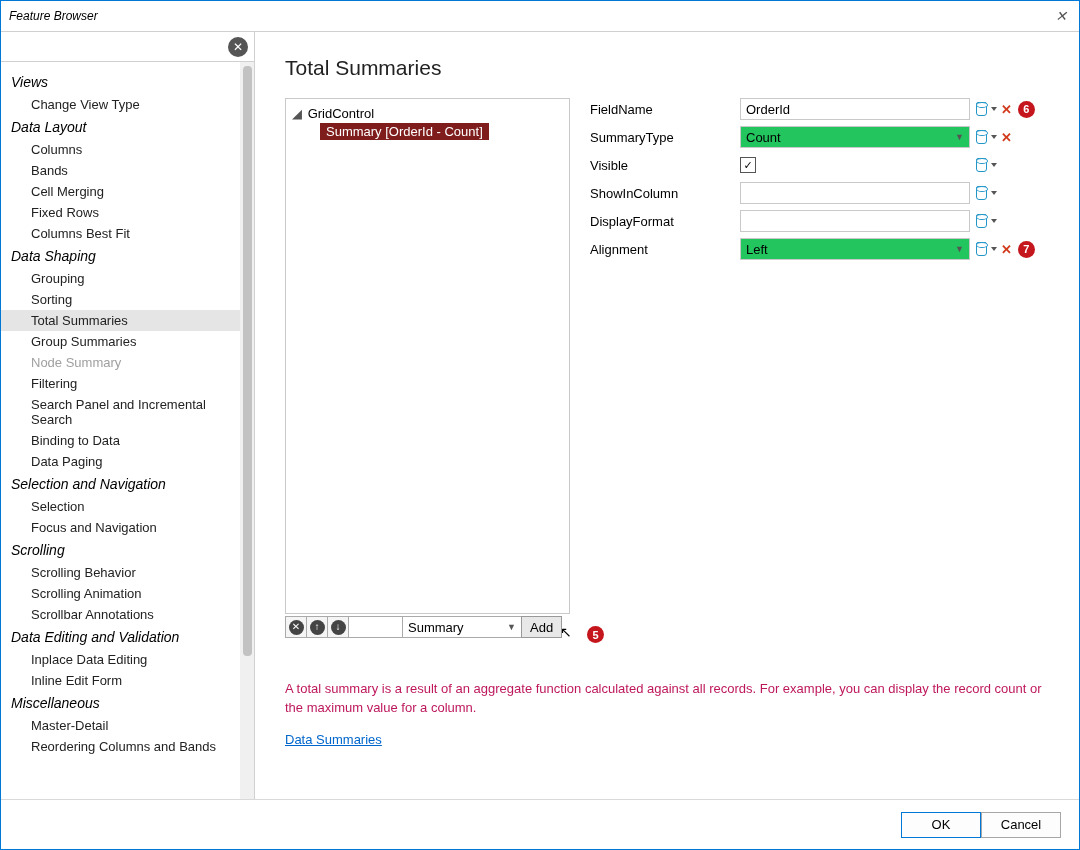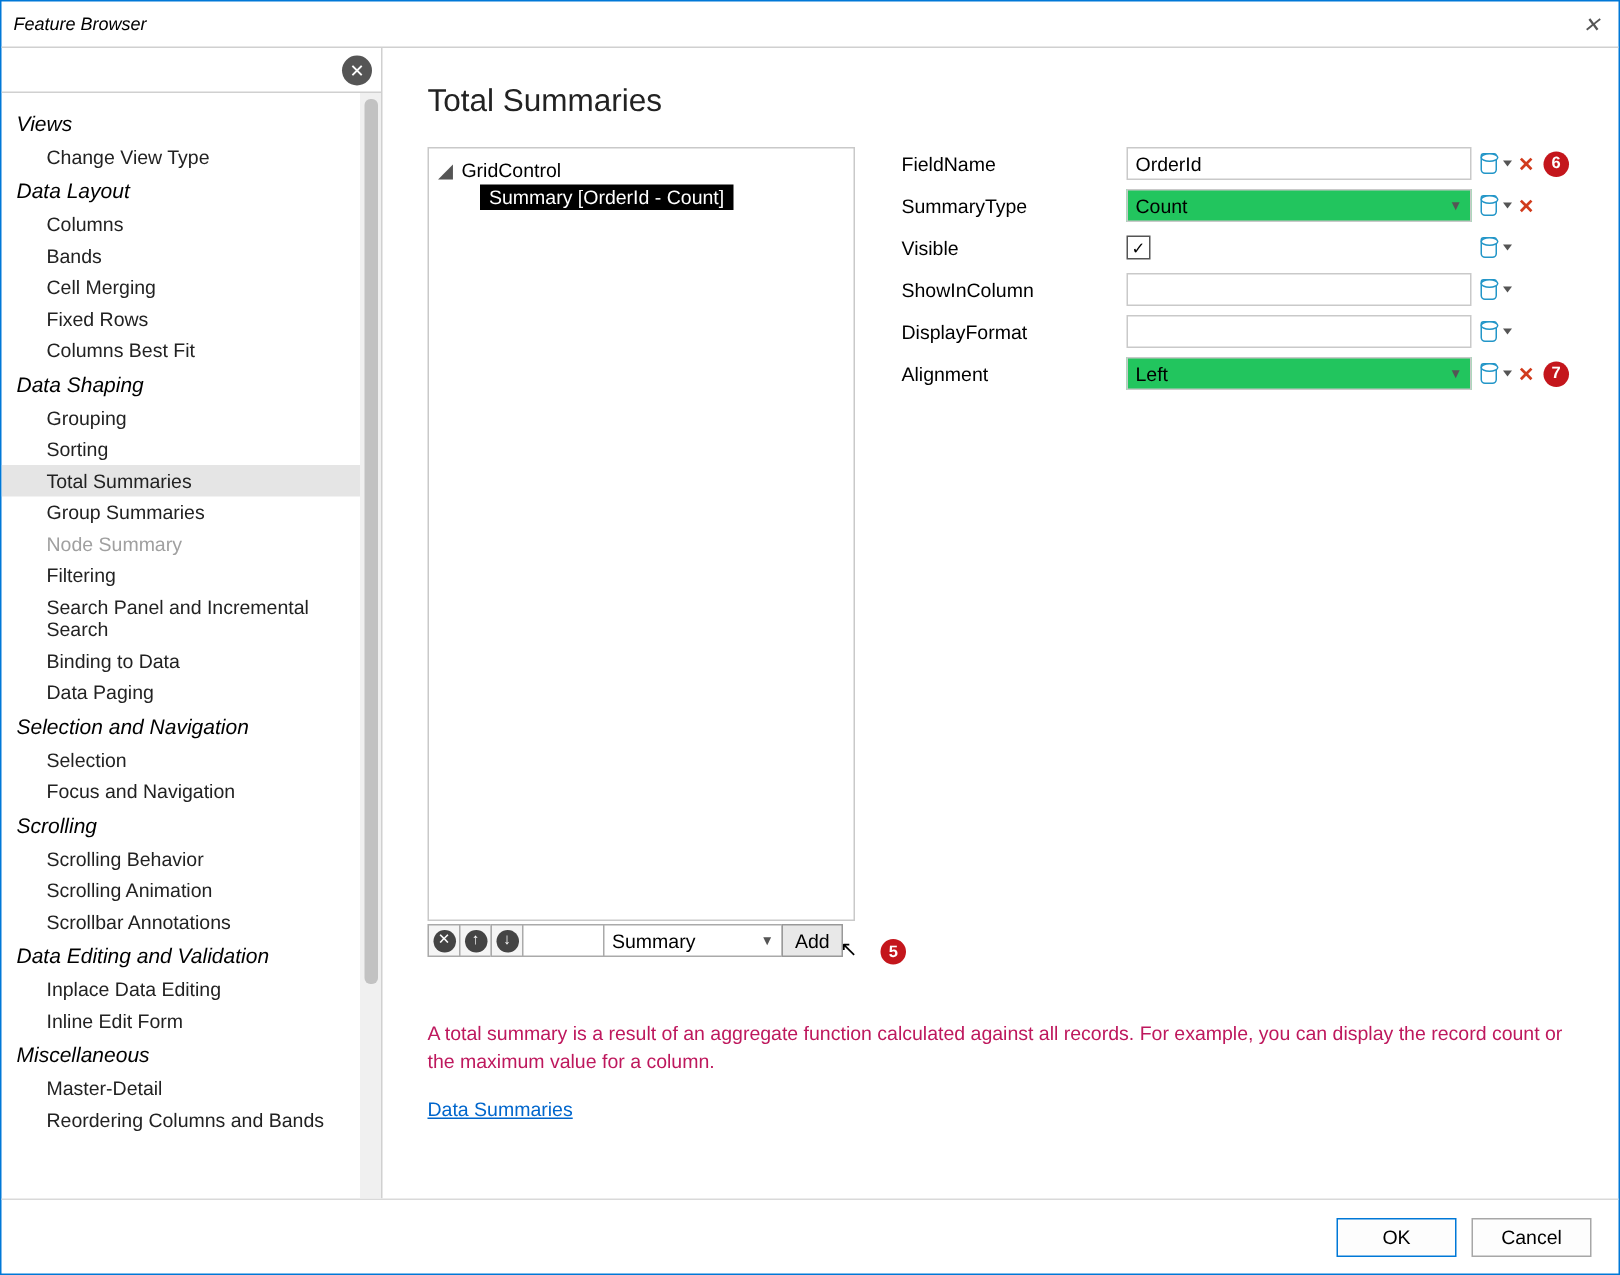--- a/index.html
+++ b/index.html
@@ -24,27 +24,27 @@
 .scroll-thumb { position: absolute; right: 2px; top: 4px; width: 9px; height: 590px; background: #c2c2c2; border-radius: 4px; }
 
 .cat { padding: 4px 10px 4px 10px; font-size: 14px; color: #000; font-style: italic; }
 .item { padding: 3px 10px 3px 30px; color: #222; cursor: pointer; font-size: 13px; }
 .item.selected { background: #e5e5e5; }
 .item.disabled { color: #a0a0a0; }
 
 .main { flex: 1; display: flex; flex-direction: column; padding: 0 20px 12px 30px; overflow: hidden; }
 .page-title { font-size: 21px; font-weight: 400; color: #222; margin: 24px 0 18px 0; }
 
-.content-row { display: flex; gap: 31px; }
+.content-row { display: flex; gap: 20px; }
 
 .tree-panel { width: 285px; }
 .tree-box { height: 516px; border: 1px solid #c9c9c9; background: #fff; overflow: auto; padding: 6px 4px; font-size: 12px; }
 .tree-node { padding: 1px 2px; white-space: nowrap; }
 .tree-node .expand { display: inline-block; width: 12px; color: #555; }
-.tree-child { margin-left: 30px; padding: 1px 6px; background: #000000; color: #fff; display: inline-block; }
+.tree-child { margin-left: 30px; padding: 1px 6px; background: #7f1d1d; color: #fff; display: inline-block; }
 
 .tree-toolbar { display: flex; margin-top: 2px; }
 .tb-btn { width: 22px; height: 22px; border: 1px solid #aaa; background: #f5f5f5; display: flex; align-items: center; justify-content: center; cursor: pointer; margin-right: -1px; }
 .circ { width: 15px; height: 15px; border-radius: 50%; background: #444; color: #fff; display: flex; align-items: center; justify-content: center; font-size: 10px; line-height: 1; }
 .tb-spacer { width: 55px; border: 1px solid #aaa; background: #fff; margin-right: -1px; height: 22px; }
 .tb-select { width: 120px; height: 22px; border: 1px solid #aaa; background: #fff; display: flex; align-items: center; padding: 0 5px; justify-content: space-between; cursor: pointer; margin-right: -1px; }
 .tb-add { height: 22px; border: 1px solid #999; background: #e8e8e8; padding: 0 8px; display: flex; align-items: center; cursor: pointer; }
 
 .props { flex: 1; }
 .prop-row { display: flex; align-items: center; margin-bottom: 6px; height: 22px; }
@@ -56,21 +56,21 @@
 .prop-actions { display: flex; align-items: center; margin-left: 6px; gap: 2px; }
 .db-icon { width: 11px; height: 14px; border: 1.5px solid #2396c8; border-radius: 2px 2px 3px 3px; position: relative; cursor: pointer; }
 .db-icon::before { content: ""; position: absolute; top: -1.5px; left: -1.5px; right: -1.5px; height: 4px; border: 1.5px solid #2396c8; border-radius: 6px / 3px; background: #fff; }
 .dd-caret { width: 0; height: 0; border-left: 3px solid transparent; border-right: 3px solid transparent; border-top: 4px solid #555; cursor: pointer; margin: 0 2px; }
 .x-red { color: #d13b1c; font-size: 13px; cursor: pointer; font-weight: bold; }
 .red-badge { width: 17px; height: 17px; border-radius: 50%; background: #c4161c; color: #fff; display: flex; align-items: center; justify-content: center; font-size: 11px; font-weight: bold; margin-left: 6px; }
 
 .desc { margin-top: 42px; color: #be185d; line-height: 1.45; font-size: 13px; }
 .link { color: #0066cc; text-decoration: underline; margin-top: 14px; display: inline-block; cursor: pointer; }
 
-.footer { height: 50px; border-top: 1px solid #d9d9d9; display: flex; align-items: center; justify-content: flex-end; padding: 0 18px; gap: 10px; }
+.footer { height: 50px; border-top: 1px solid #d9d9d9; display: flex; align-items: center; justify-content: flex-end; padding: 0 18px; }
 .btn { width: 80px; height: 26px; border: 1px solid #a7a7a7; background: #fdfdfd; cursor: pointer; display: flex; align-items: center; justify-content: center; }
 .btn.primary { border: 1px solid #0078d7; }
 
 .cursor-img { position: absolute; pointer-events: none; font-size: 14px; color: #000; }
 .caret-sm { font-size: 9px; color: #555; }
 </style>
 </head>
 <body>
 
 <div class="window">

